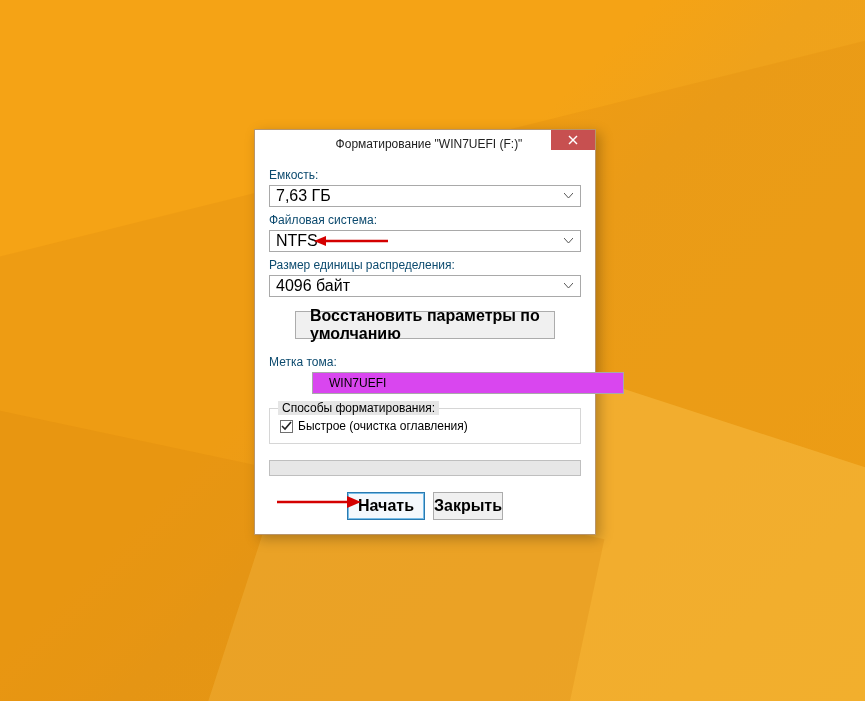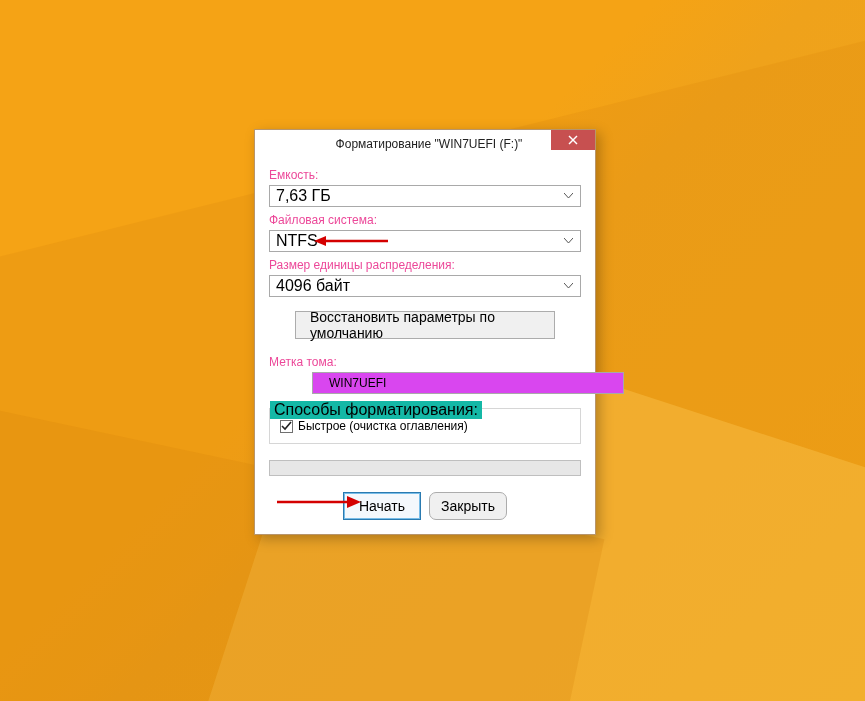--- a/index.html
+++ b/index.html
@@ -76,21 +76,21 @@
     top: 0;
   }
   .close-btn svg { display:block; }
 
   .client {
     padding: 10px 14px 14px 14px;
   }
 
   .label {
     font-size: 12px;
-    color: #ec4899;
+    color: #0c4a6e;
     margin-bottom: 3px;
     margin-top: 6px;
   }
   .first-label { margin-top: 0; }
 
   .select {
     width: 100%;
     height: 22px;
     border: 1px solid #a9a9a9;
     background: #fff;
@@ -110,25 +110,26 @@
   .restore-row {
     margin-top: 14px;
     display: flex;
     justify-content: center;
   }
   .btn {
     height: 22px;
     padding: 13px 14px;
     border: 1px solid #acacac;
     background: #f0f0f0;
-    font-size: 14px;
+    font-size: 16px;
     display: inline-flex;
     align-items: center;
     justify-content: center;
     color: #000;
+    font-weight: bold;
   }
   .btn.wide { width: 260px; }
   .btn.focused {
     border: 1px solid #2a7ab0;
     box-shadow: 0 0 0 1px #78bde8 inset;
     background: #f4f8fc;
   }
 
   .text-input {
     width: 100%;
@@ -143,24 +144,24 @@
 
   .groupbox {
     border: 1px solid #d6d6d6;
     margin-top: 14px;
     padding: 8px 10px 10px 10px;
     position: relative;
   }
   .groupbox-title {
     position: absolute;
     top: -8px;
-    left: 0;
-    background: #14b8a6;
+    left: 8px;
+    background: #e5e5e5;
     padding: 0 4px;
-    font-size: 16px;
+    font-size: 12px;
     color: #000;
   }
   .check-row {
     display: flex;
     align-items: center;
     gap: 5px;
     font-size: 12px;
     margin-top: 4px;
     text-align: center;
   }
@@ -278,18 +279,18 @@
       <div class="progress"></div>
 
       <div class="button-row">
         <span class="rel-arrow" style="left:6px; top:2px;">
           <svg width="86" height="16" viewBox="0 0 86 16">
             <line x1="2" y1="8" x2="74" y2="8" stroke="#d40000" stroke-width="2.4"></line>
             <polygon points="86,8 72,2 72,14" fill="#d40000"></polygon>
           </svg>
         </span>
         <div class="btn focused" style="width:78px;">Начать</div>
-        <div class="btn" style="width:78px;border-radius:7px;">Закрыть</div>
+        <div class="btn" style="width:70px;">Закрыть</div>
       </div>
 
     </div>
   </div>
 </div>
 
 </body></html>

